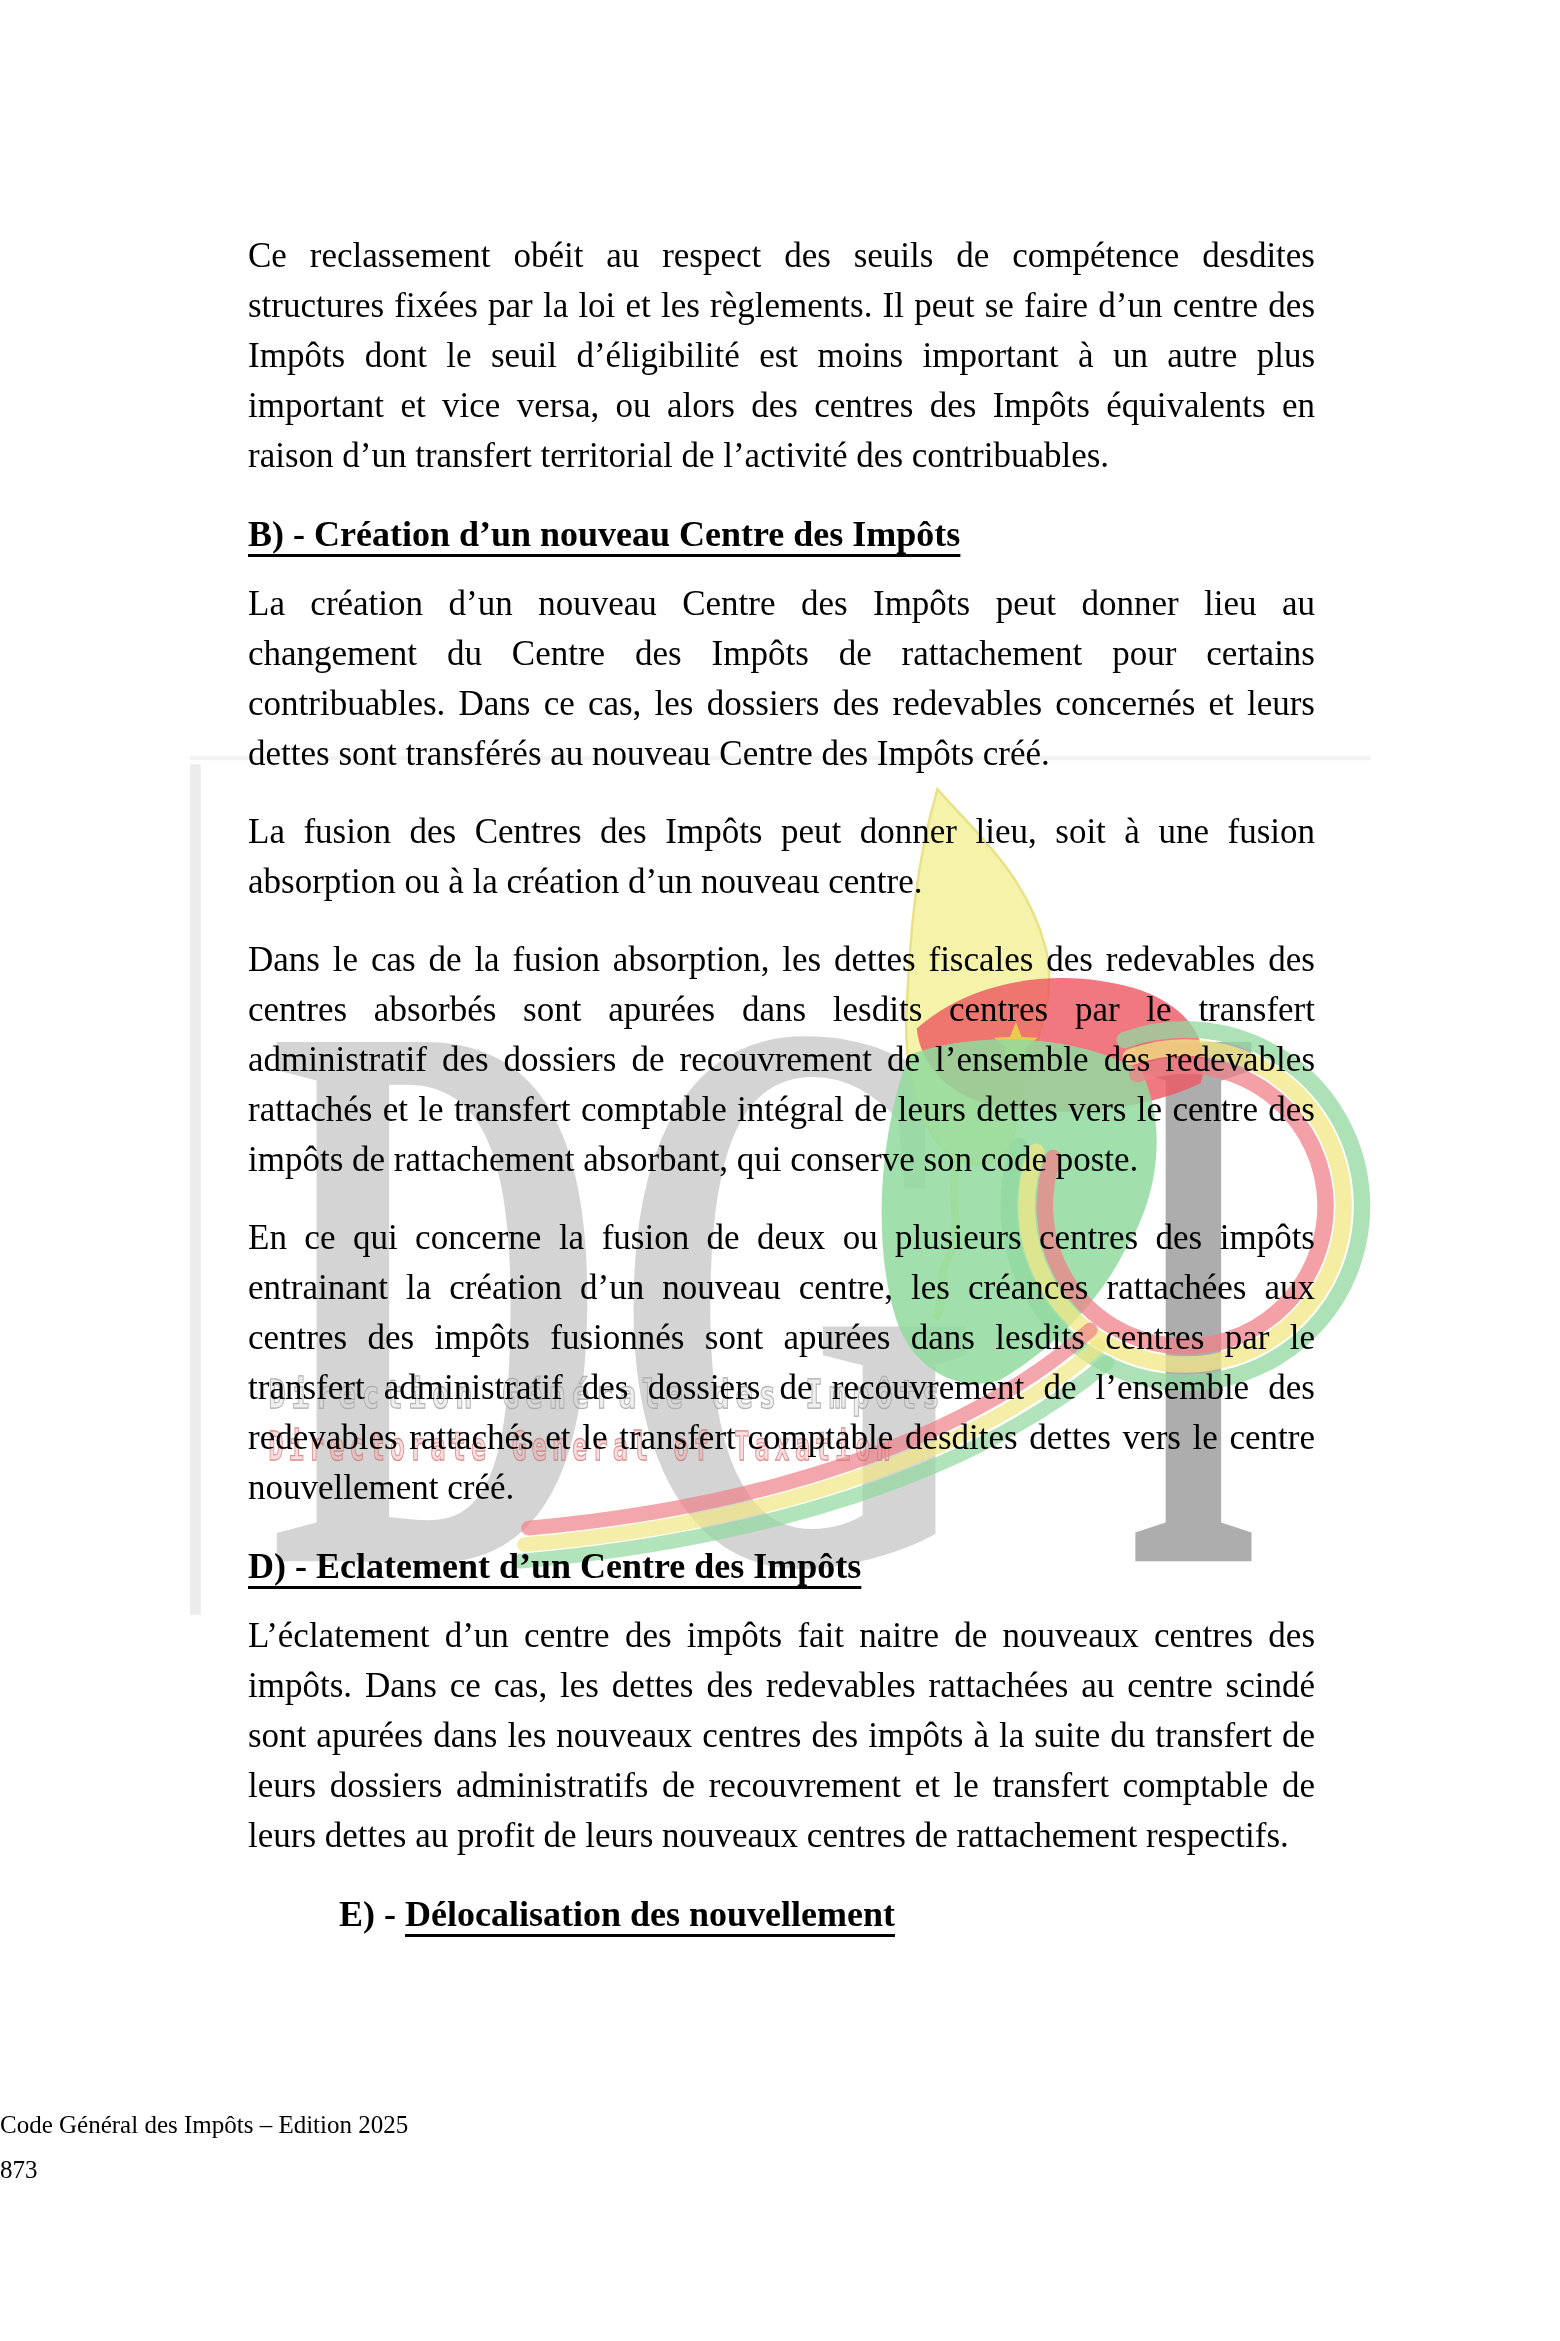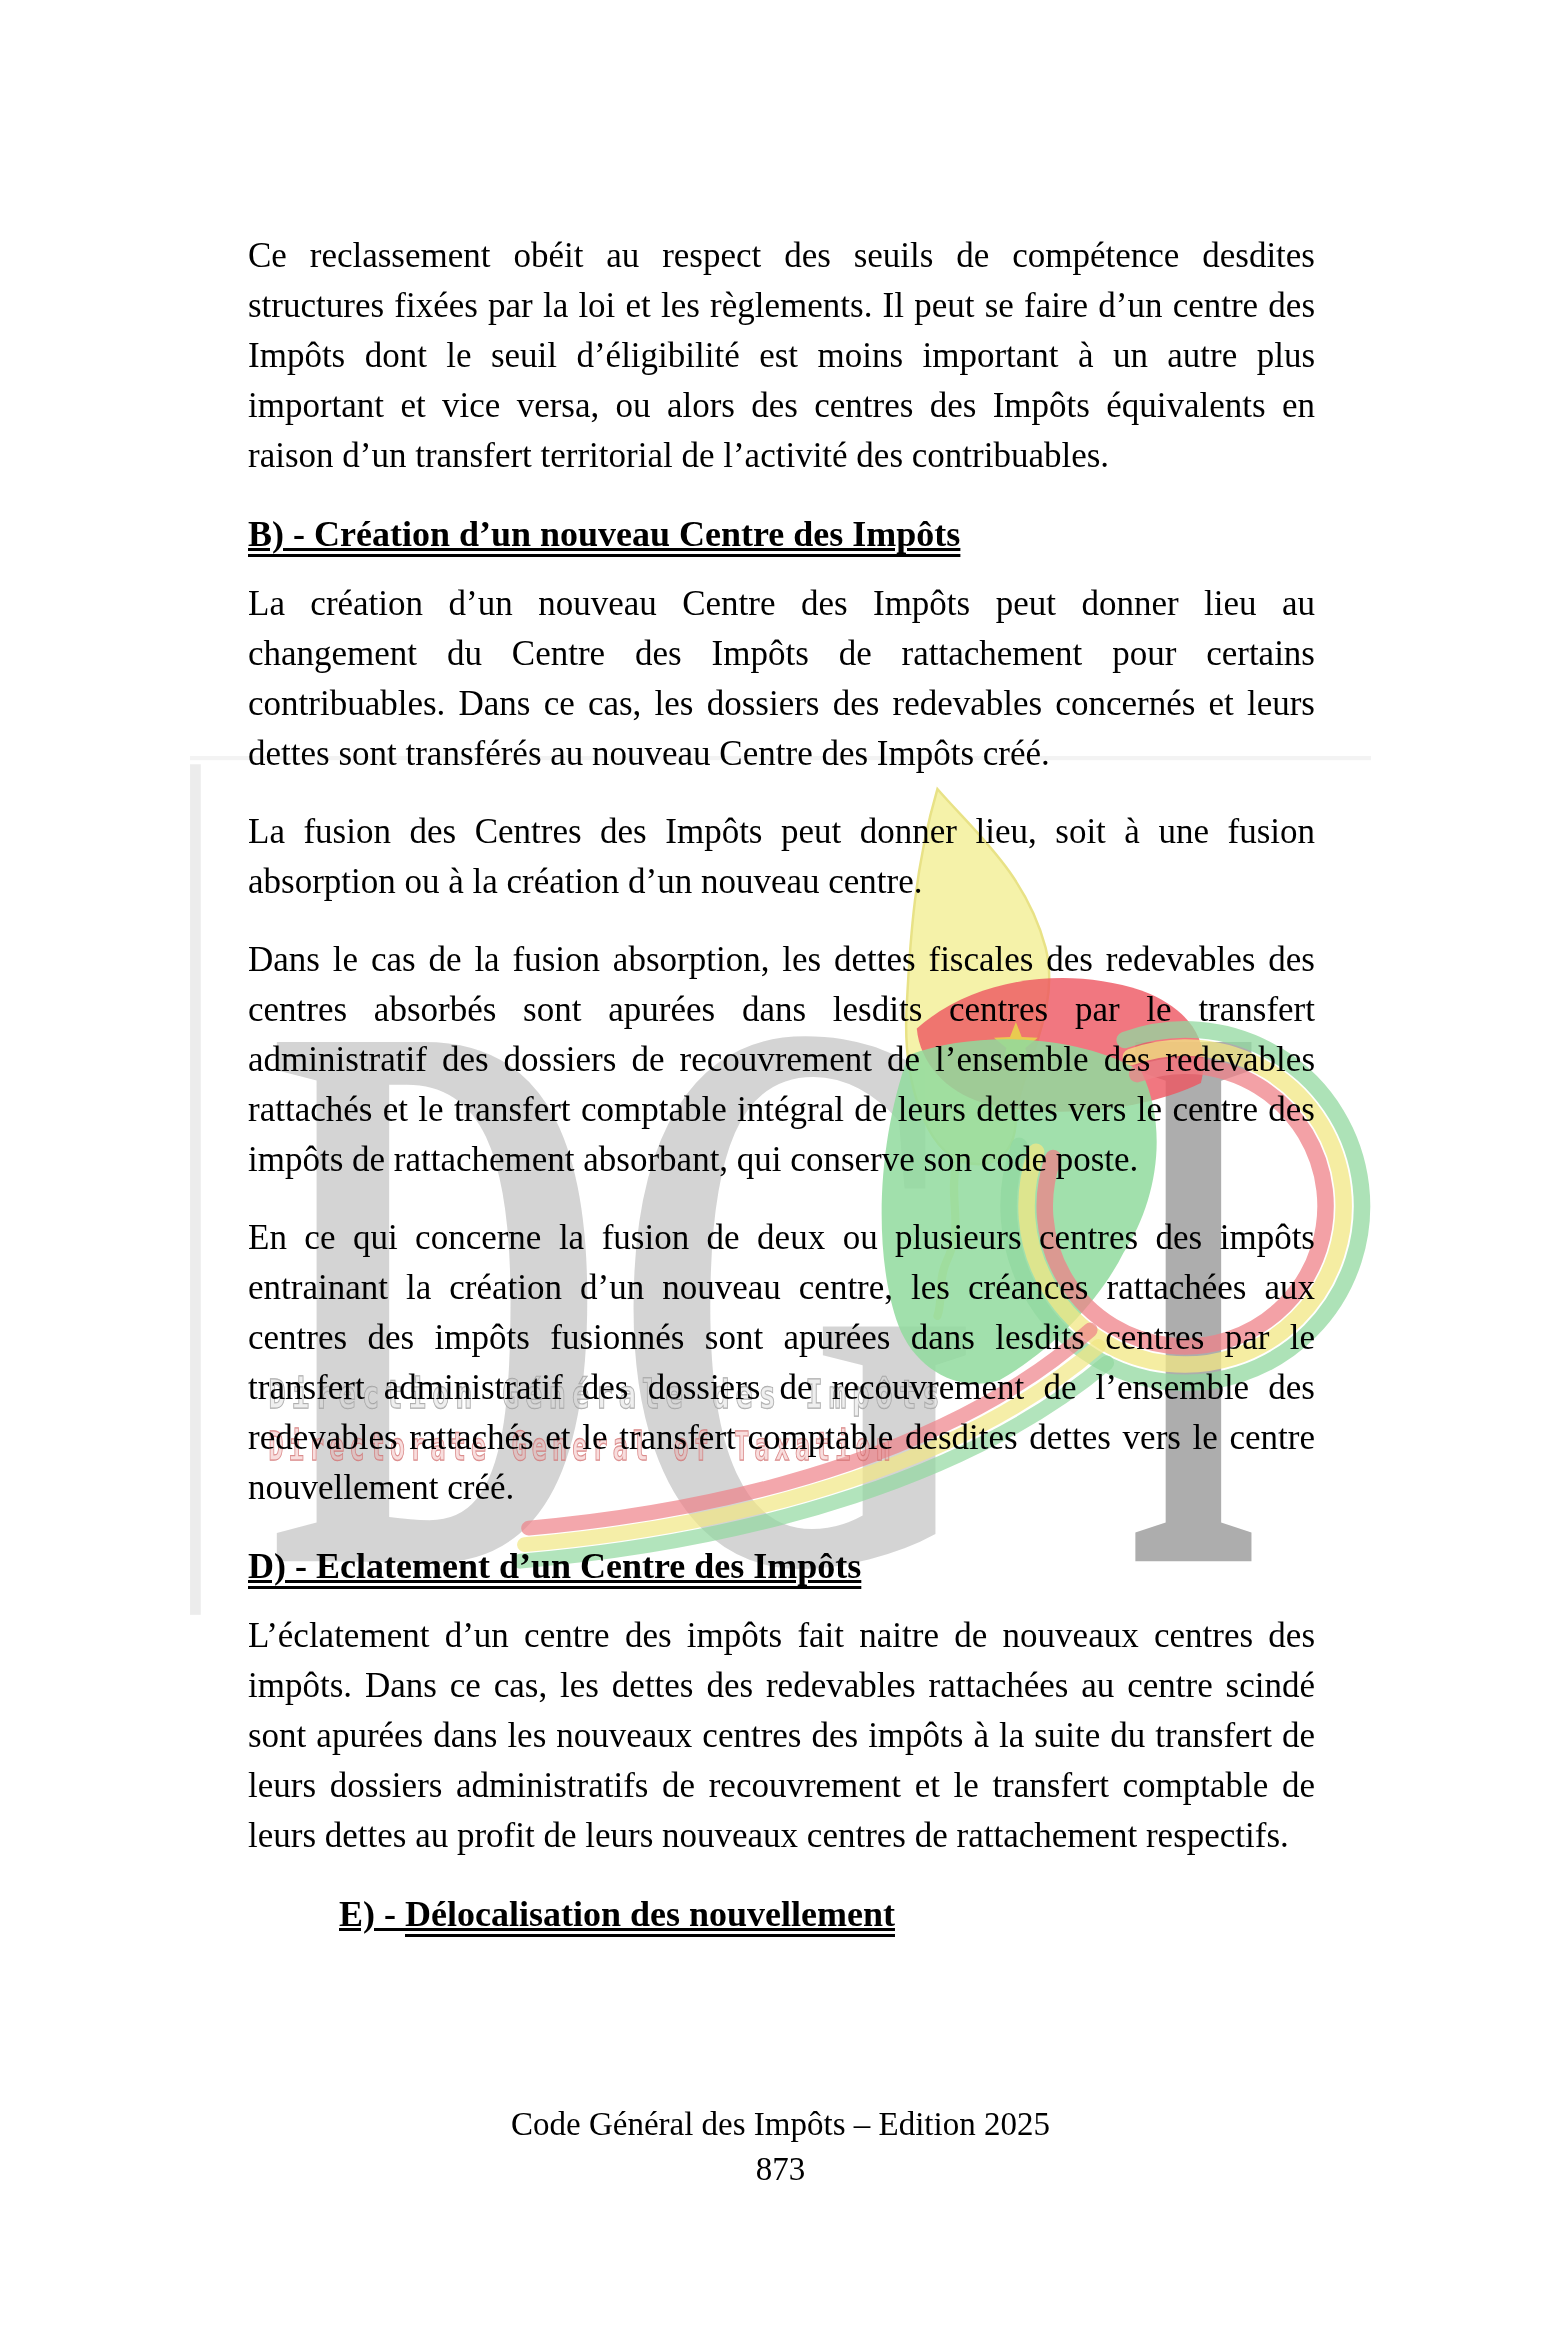--- a/index.html
+++ b/index.html
@@ -41,34 +41,33 @@
     font-size:35px;
     line-height:50px;
     text-align:justify;
     text-justify:inter-word;
   }
   .content h2 {
     margin:16px 0 20px 0;
     font-size:36px;
     line-height:50px;
     font-weight:bold;
-    text-decoration:underline;
   }
   .content h2 .hu {
     text-decoration:underline;
     text-decoration-thickness:3.3px;
     text-underline-offset:8.3px;
   }
   .content h2.indent { margin-left:91px; }
   
   .footer {
     position:absolute;
     left:0; right:0; top:2102px;
-    text-align:center;
-    font-size:33px;
+    text-align:left;
+    font-size:25px;
     line-height:45px;
     z-index:1;
   }
 </style>
 </head>
 <body>
 
 <div class="page">
 
   <svg class="watermark" viewBox="0 0 1430 1045" xmlns="http://www.w3.org/2000/svg" aria-hidden="true">

